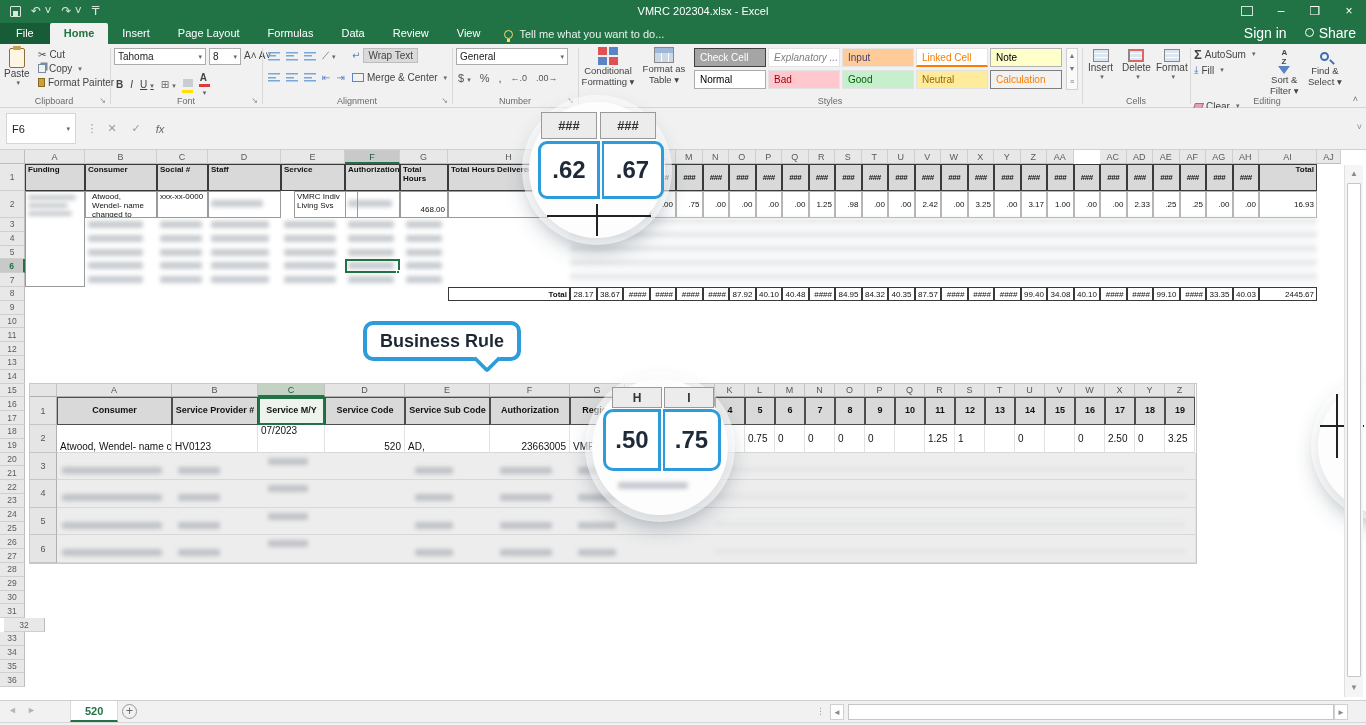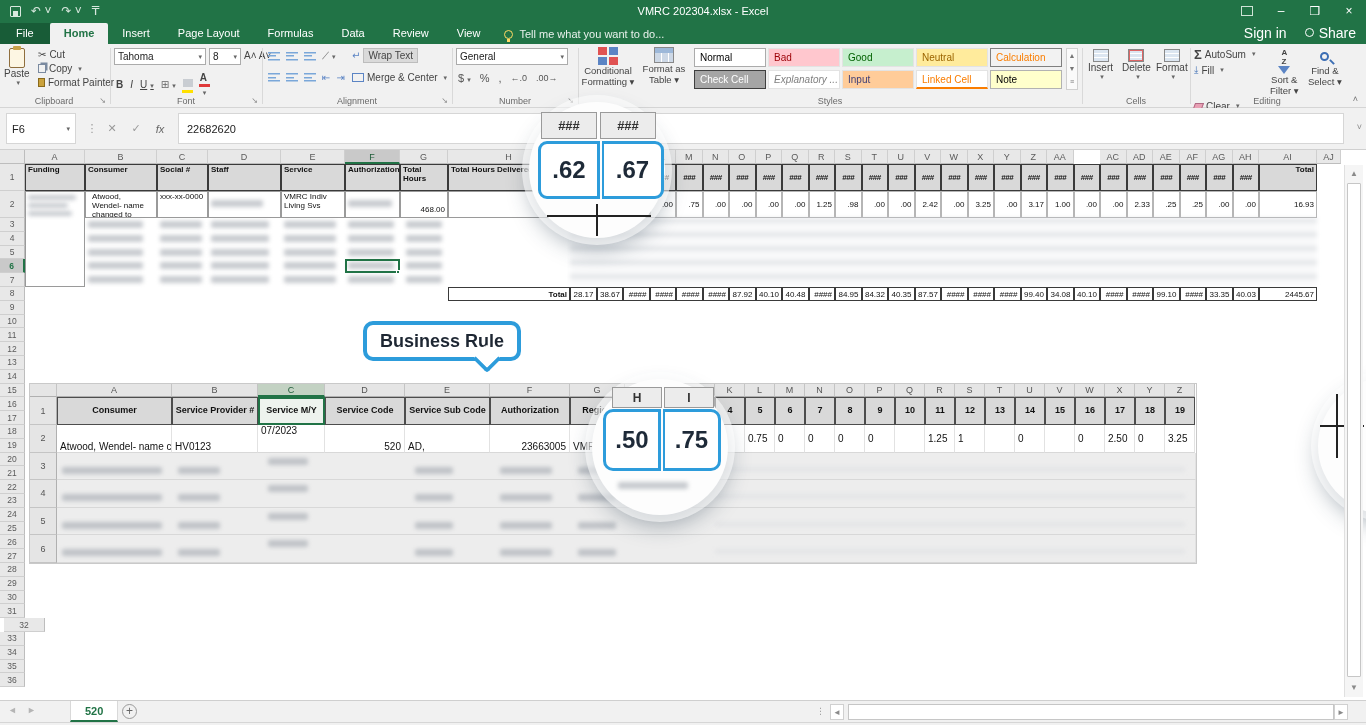--- a/index.html
+++ b/index.html
@@ -268,33 +268,33 @@
         <span>Conditional</span>
           <span><span>Formatting</span> ▾</span>
       </div>
       <div class="bigbtn" style="left:58px;top:3px;width:52px;font-size:9.5px;">
         <span class="ft-ic"></span>
         <span>Format as</span>
           <span><span>Table</span> ▾</span>
       </div>
       <div id="stylegallery" style="position:absolute;left:114px;top:4px;width:370px;">
           <div style="display: flex; gap: 2px; margin-bottom: 3px;">
+            <div class="stylecell" style="background: rgb(165, 165, 165); color: rgb(255, 255, 255); border-color: rgb(63, 63, 63);">Check Cell</div>
+            <div class="stylecell" style="background: rgb(255, 255, 255); color: rgb(127, 127, 127); font-style: italic;">Explanatory ...</div>
+            <div class="stylecell" style="background: rgb(255, 204, 153); color: rgb(63, 63, 118);">Input</div>
+            <div class="stylecell" style="background: rgb(255, 255, 255); color: rgb(250, 125, 0); border-bottom: 2px solid rgb(250, 125, 0);">Linked Cell</div>
+            <div class="stylecell" style="background: rgb(255, 255, 204); color: rgb(0, 0, 0); border-color: rgb(178, 178, 178);">Note</div>
+          </div>
+          <div style="display: flex; gap: 2px; margin-bottom: 3px;">
             <div class="stylecell" style="background: rgb(255, 255, 255); color: rgb(0, 0, 0); border-color: rgb(171, 171, 171);">Normal</div>
             <div class="stylecell" style="background: rgb(255, 199, 206); color: rgb(156, 0, 6);">Bad</div>
             <div class="stylecell" style="background: rgb(198, 239, 206); color: rgb(0, 97, 0);">Good</div>
             <div class="stylecell" style="background: rgb(255, 235, 156); color: rgb(156, 101, 0);">Neutral</div>
             <div class="stylecell" style="background: rgb(242, 242, 242); color: rgb(250, 125, 0); border-color: rgb(127, 127, 127);">Calculation</div>
           </div>
-          <div style="display: flex; gap: 2px; margin-bottom: 3px;">
-            <div class="stylecell" style="background: rgb(165, 165, 165); color: rgb(255, 255, 255); border-color: rgb(63, 63, 63);">Check Cell</div>
-            <div class="stylecell" style="background: rgb(255, 255, 255); color: rgb(127, 127, 127); font-style: italic;">Explanatory ...</div>
-            <div class="stylecell" style="background: rgb(255, 204, 153); color: rgb(63, 63, 118);">Input</div>
-            <div class="stylecell" style="background: rgb(255, 255, 255); color: rgb(250, 125, 0); border-bottom: 2px solid rgb(250, 125, 0);">Linked Cell</div>
-            <div class="stylecell" style="background: rgb(255, 255, 204); color: rgb(0, 0, 0); border-color: rgb(178, 178, 178);">Note</div>
-          </div>
         </div>
       <div style="position:absolute;left:486px;top:4px;width:12px;height:42px;border:1px solid #d0d0d0;background:#fafafa;font-size:7px;color:#777;text-align:center;line-height:13px;">▲<br>▼<br>≡</div>
       <div class="glabel" style="width:500px;">Styles</div>
     </div>
     <div class="gsep" style="left:1082px;"></div>
 
     <div class="group" style="left:1084px;width:104px;">
       <div class="bigbtn" style="left:4px;top:5px;">
           <span class="cells-ic"></span>
           <span>Insert</span>
@@ -348,23 +348,20 @@
 
   <div class="fbar">
     <div class="namebox">
         <span>F6</span>
         <span class="dd">▾</span>
       </div>
     <div class="fb-ic" style="left:80px;">⋮</div>
     <div class="fb-ic" style="left:100px;">✕</div>
     <div class="fb-ic" style="left:124px;">✓</div>
     <div class="fb-ic" style="left:148px;font-style:italic;color:#666;">fx</div>
-    <div class="ffield">
-        <span>22682620</span>
-      </div>
     <div class="fexpand">˅</div>
   </div>
 
   <div class="grid" id="grid">
       <div class="corner" style="left: 0px; top: 0px; width: 25px; height: 14px;"></div>
       <div class="chead" style="left: 25px; top: 0px; width: 60px; height: 14px;">A</div>
       <div class="chead" style="left: 85px; top: 0px; width: 72px; height: 14px;">B</div>
       <div class="chead" style="left: 157px; top: 0px; width: 51px; height: 14px;">C</div>
       <div class="chead" style="left: 208px; top: 0px; width: 73px; height: 14px;">D</div>
       <div class="chead" style="left: 281px; top: 0px; width: 64px; height: 14px;">E</div>
@@ -466,21 +463,21 @@
       <div class="c hash" style="left: 1100px; top: 14px; width: 26.5px; height: 27px;">###</div>
       <div class="c hash" style="left: 1126.5px; top: 14px; width: 26.5px; height: 27px;">###</div>
       <div class="c hash" style="left: 1153px; top: 14px; width: 26.5px; height: 27px;">###</div>
       <div class="c hash" style="left: 1179.5px; top: 14px; width: 26.5px; height: 27px;">###</div>
       <div class="c hash" style="left: 1206px; top: 14px; width: 26.5px; height: 27px;">###</div>
       <div class="c hash" style="left: 1232.5px; top: 14px; width: 26.5px; height: 27px;">###</div>
       <div class="c hdr1" style="left: 1259px; top: 14px; width: 58px; height: 27px; text-align: right;">Total</div>
       <div class="c bordered" style="left: 85px; top: 41px; width: 72px; height: 27px; white-space: normal; padding: 1px 6px;">Atwood, Wendel- name changed to</div>
       <div class="c bordered" style="left: 157px; top: 41px; width: 51px; height: 27px; padding: 1px 2px;">xxx-xx-0000</div>
       <div class="c bordered" style="left: 208px; top: 41px; width: 73px; height: 27px;"></div>
-      <div class="c bordered" style="left: 281px; top: 41px; width: 64px; height: 27px; white-space: normal; padding: 1px 2px;">VMRC Indiv Living Svs</div>
+      <div class="c bordered" style="left: 294px; top: 41px; width: 64px; height: 27px; white-space: normal; padding: 1px 2px;">VMRC Indiv Living Svs</div>
       <div class="c bordered" style="left: 345px; top: 41px; width: 55px; height: 27px;"></div>
       <div class="c bordered" style="left: 400px; top: 41px; width: 48px; height: 27px; text-align: right; padding: 14px 2px 0px 0px;">468.00</div>
       <div class="c bordered" style="left: 448px; top: 41px; width: 122px; height: 27px;"></div>
       <div class="c num" style="left: 570px; top: 41px; width: 26.5px; height: 27px; line-height: 25px;"></div>
       <div class="c num" style="left: 596.5px; top: 41px; width: 26.5px; height: 27px; line-height: 25px;"></div>
       <div class="c num" style="left: 623px; top: 41px; width: 26.5px; height: 27px; line-height: 25px;"></div>
       <div class="c num" style="left: 649.5px; top: 41px; width: 26.5px; height: 27px; line-height: 25px;">.00</div>
       <div class="c num" style="left: 676px; top: 41px; width: 26.5px; height: 27px; line-height: 25px;">.75</div>
       <div class="c num" style="left: 702.5px; top: 41px; width: 26.5px; height: 27px; line-height: 25px;">.00</div>
       <div class="c num" style="left: 729px; top: 41px; width: 26.5px; height: 27px; line-height: 25px;">.00</div>

